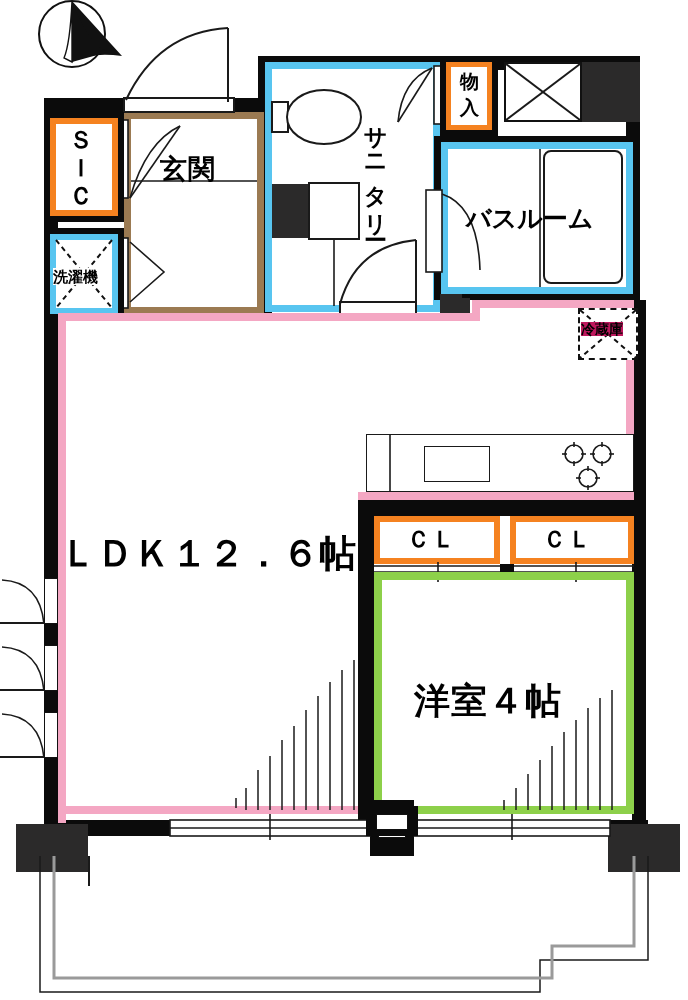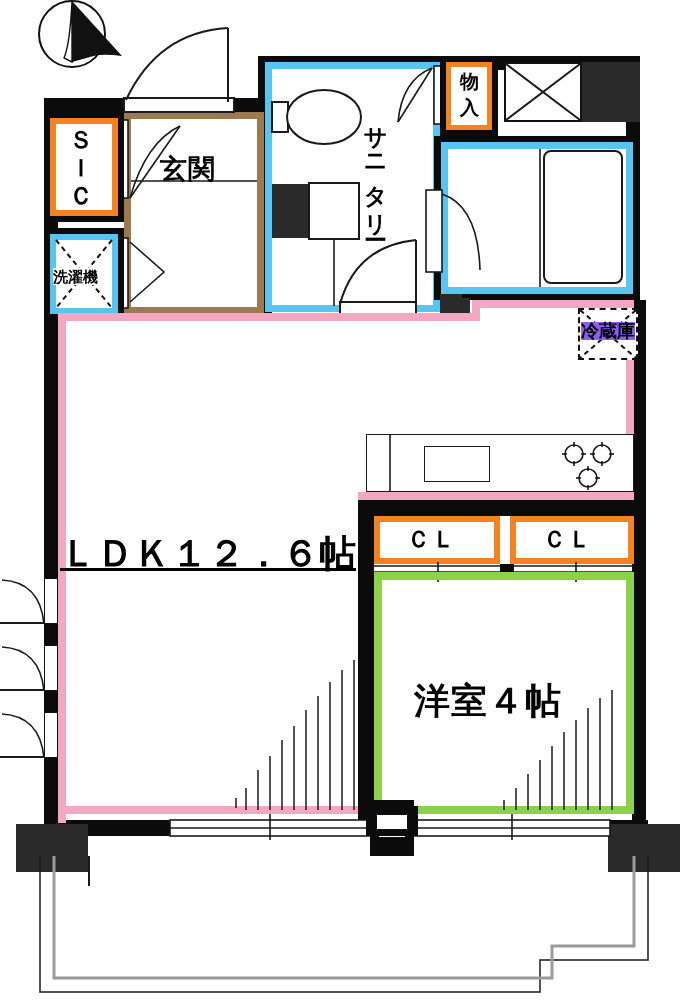--- a/index.html
+++ b/index.html
@@ -143,34 +143,35 @@
   <div class="abs white" style="left:448px;top:149px;width:178px;height:138px;"></div>
   <div class="abs" style="left:543px;top:150px;width:80px;height:134px;border:2px solid #1a1a1a;border-radius:8px;background:#fff;"></div>
   <svg class="abs" style="left:448px;top:149px;" width="180" height="138">
     <line x1="92" y1="0" x2="92" y2="138" class="stroke-thin"></line>
   </svg>
 
   <svg class="abs" style="left:426px;top:190px;" width="60" height="84">
     <rect x="0" y="0" width="16" height="82" fill="#fff" stroke="#1a1a1a" stroke-width="1.6"></rect>
     <path d="M16 4 Q52 16 54 80" class="stroke-thin"></path>
   </svg>
+  <div class="lbl" style="left:466px;top:206px;font-size:25px;letter-spacing:0px;">バスルーム</div>
 
   <div class="abs wallsoft" style="left:440px;top:298px;width:30px;height:22px;"></div>
   <div class="abs wallsoft" style="left:440px;top:294px;width:22px;height:18px;"></div>
 
   <div class="abs" style="left:58px;top:313px;width:8px;height:510px;background:#f4a7c3;"></div>
   <div class="abs" style="left:58px;top:313px;width:422px;height:8px;background:#f4a7c3;"></div>
   <div class="abs" style="left:472px;top:300px;width:8px;height:20px;background:#f4a7c3;"></div>
   <div class="abs" style="left:472px;top:300px;width:162px;height:8px;background:#f4a7c3;"></div>
   <div class="abs" style="left:626px;top:300px;width:8px;height:200px;background:#f4a7c3;"></div>
   <div class="abs" style="left:358px;top:492px;width:276px;height:8px;background:#f4a7c3;"></div>
   <div class="abs" style="left:358px;top:492px;width:8px;height:322px;background:#f4a7c3;"></div>
   <div class="abs" style="left:58px;top:806px;width:308px;height:8px;background:#f4a7c3;"></div>
 
-  <div class="lbl" style="left:60px;top:535px;font-size:37px;letter-spacing:0px;text-decoration:underline;">ＬＤＫ１２．６帖</div>
+  <div class="lbl" style="left:60px;top:535px;font-size:37px;letter-spacing:0px;">ＬＤＫ１２．６帖</div>
 
   <div class="abs white" style="left:44px;top:578px;width:14px;height:46px;border:1px solid #111;"></div>
   <svg class="abs" style="left:0px;top:578px;" width="48" height="50">
     <rect x="0" y="44" width="44" height="2" fill="#1a1a1a"></rect>
     <path d="M44 46 Q40 4 2 2" class="stroke-thin"></path>
     <line x1="0" y1="2" x2="44" y2="2" class="stroke-thin" stroke-opacity="0"></line>
     <line x1="0" y1="46" x2="0" y2="46" class="stroke-thin"></line>
   </svg>
   <div class="abs white" style="left:44px;top:645px;width:14px;height:46px;border:1px solid #111;"></div>
   <svg class="abs" style="left:0px;top:645px;" width="48" height="50">
@@ -181,21 +182,21 @@
   <svg class="abs" style="left:0px;top:712px;" width="48" height="50">
     <rect x="0" y="44" width="44" height="2" fill="#1a1a1a"></rect>
     <path d="M44 46 Q40 4 2 2" class="stroke-thin"></path>
   </svg>
 
   <div class="abs dash" style="left:578px;top:308px;width:60px;height:52px;"></div>
   <svg class="abs" style="left:580px;top:310px;" width="56" height="48">
     <line x1="0" y1="0" x2="56" y2="48" class="stroke-dash" stroke-dasharray="4 3"></line>
     <line x1="56" y1="0" x2="0" y2="48" class="stroke-dash" stroke-dasharray="4 3"></line>
   </svg>
-  <div class="lbl" style="left:581px;top:322px;font-size:18px;background:#8b5cf6;">冷蔵庫</div>
+  <div class="lbl" style="left:581px;top:322px;font-size:14px;background:#be185d;">冷蔵庫</div>
 
   <div class="abs thin" style="left:366px;top:434px;width:268px;height:58px;"></div>
   <svg class="abs" style="left:366px;top:434px;" width="268" height="58">
     <line x1="24" y1="0" x2="24" y2="58" class="stroke-thin"></line>
   </svg>
   <div class="abs thin" style="left:424px;top:446px;width:66px;height:36px;"></div>
   <svg class="abs" style="left:562px;top:442px;" width="60" height="48">
     <g class="stroke-thin">
       <circle cx="12" cy="12" r="9"></circle>
         <line x1="12" y1="0" x2="12" y2="5"></line>

